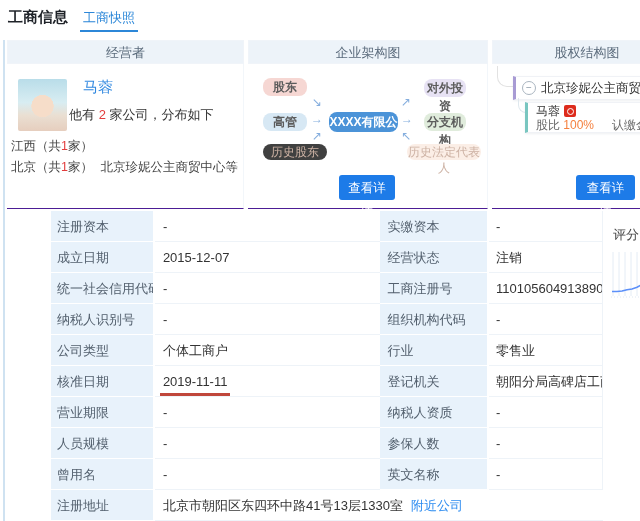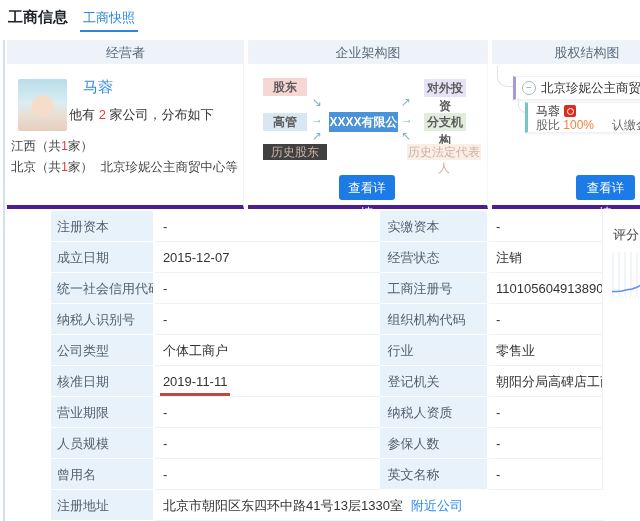--- a/index.html
+++ b/index.html
@@ -10,33 +10,33 @@
   }
   
   .title-bar{position:absolute;left:8px;top:8px;display:flex;align-items:flex-start;}
   .page-title{font-size:15px;font-weight:bold;color:#1f2329;}
   .snapshot-tab{margin-left:12px;font-size:13px;color:#2c87d8;padding:1px 3px 3px 3px;border-bottom:2px solid #2c87d8;cursor:pointer;}
   
   .left-strip{position:absolute;left:3px;top:40px;width:2px;height:481px;background:#cfe2f1;}
   
   .top-grid{position:absolute;left:7px;top:40px;width:675px;display:grid;grid-template-columns:237px 240px 190px;column-gap:4px;}
   .head-cell{height:24px;line-height:24px;text-align:center;background:#edf3f9;color:#5b6b7c;font-size:13px;border:1px solid #f0f4f9;box-sizing:border-box;}
-  .panel{height:145px;background:#fff;position:relative;border-bottom:4px solid #4c1d95;border-right:1px solid #f2f6fa;box-sizing:border-box;}
+  .panel{height:145px;background:#fff;position:relative;border-bottom:1px solid #4c1d95;border-right:1px solid #f2f6fa;box-sizing:border-box;}
   
   .op-photo{position:absolute;left:11px;top:15px;width:49px;height:52px;border-radius:2px;
     background:
       radial-gradient(circle at 50% 52%, #f6ddc9 0 30%, rgba(246,221,201,0) 31%),
       linear-gradient(180deg,#b9dde9 0%,#d8edf2 45%,#eadfd2 70%,#e6cebe 100%);}
   .op-name{position:absolute;left:76px;top:14px;font-size:15px;color:#3289e0;cursor:pointer;}
   .op-summary{position:absolute;left:62px;top:42px;font-size:13px;color:#333;}
   .red{color:#e23c3c;}
   .op-regions{position:absolute;left:0;top:72px;width:100%;}
   .region-row{display:flex;justify-content:space-between;padding:0 5px 0 4px;height:21px;line-height:21px;font-size:12.5px;color:#444;}
   
-  .dnode{position:absolute;text-align:center;font-size:12px;font-weight:bold;color:#5c5c5c;border-radius:0;line-height:18px;}
+  .dnode{position:absolute;text-align:center;font-size:12px;font-weight:bold;color:#5c5c5c;border-radius:8px;line-height:18px;}
   .n-shareholders{left:15px;top:14px;width:44px;height:18px;background:#f6d7d3;}
   .n-executives{left:15px;top:49px;width:44px;height:18px;background:#d7e8f4;}
   .n-history-sh{left:15px;top:80px;width:64px;height:16px;line-height:16px;background:#404040;color:#cdb2a4;font-weight:normal;}
   .n-company{left:81px;top:48px;width:69px;height:20px;line-height:20px;background:#4b93d8;color:#fff;}
   .n-outbound{left:176px;top:15px;width:42px;height:18px;background:#e7e2f4;}
   .n-branches{left:176px;top:49px;width:42px;height:18px;background:#e0ecdc;}
   .n-history-rep{left:159px;top:80px;width:74px;height:16px;line-height:16px;background:#fbeee6;color:#cdb2a4;font-weight:normal;}
   .darrow{position:absolute;font-size:12px;color:#85aede;line-height:12px;}
   .a1{left:64px;top:32px;} .a2{left:63px;top:49px;} .a3{left:64px;top:66px;}
   .a4{left:153px;top:32px;} .a5{left:153px;top:49px;} .a6{left:153px;top:66px;}

